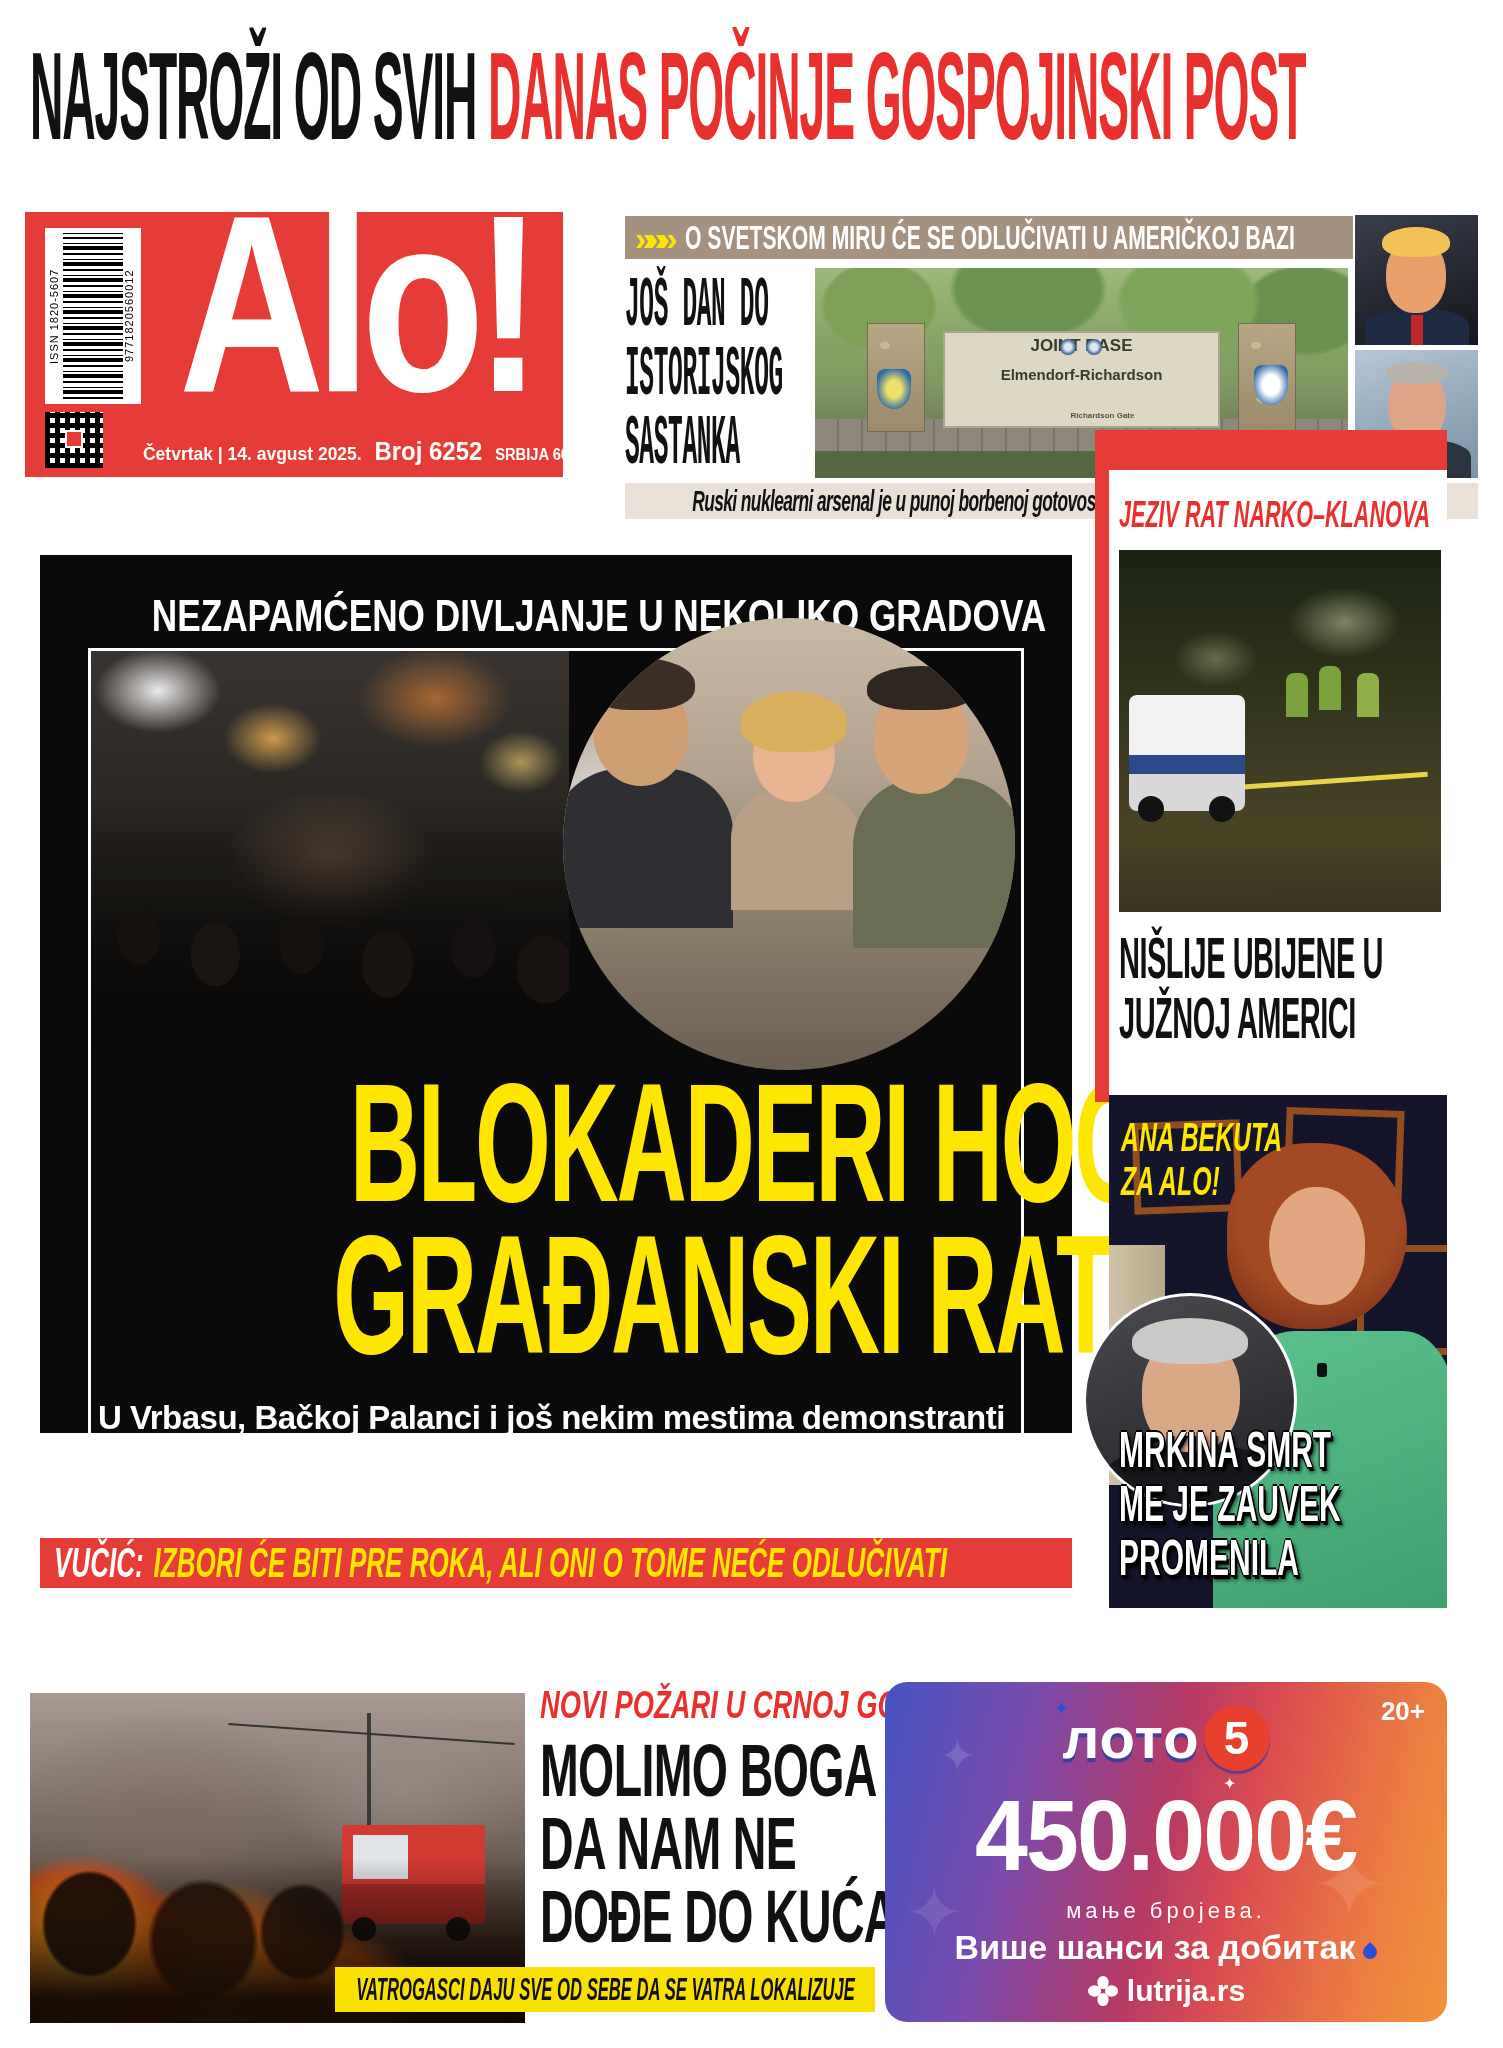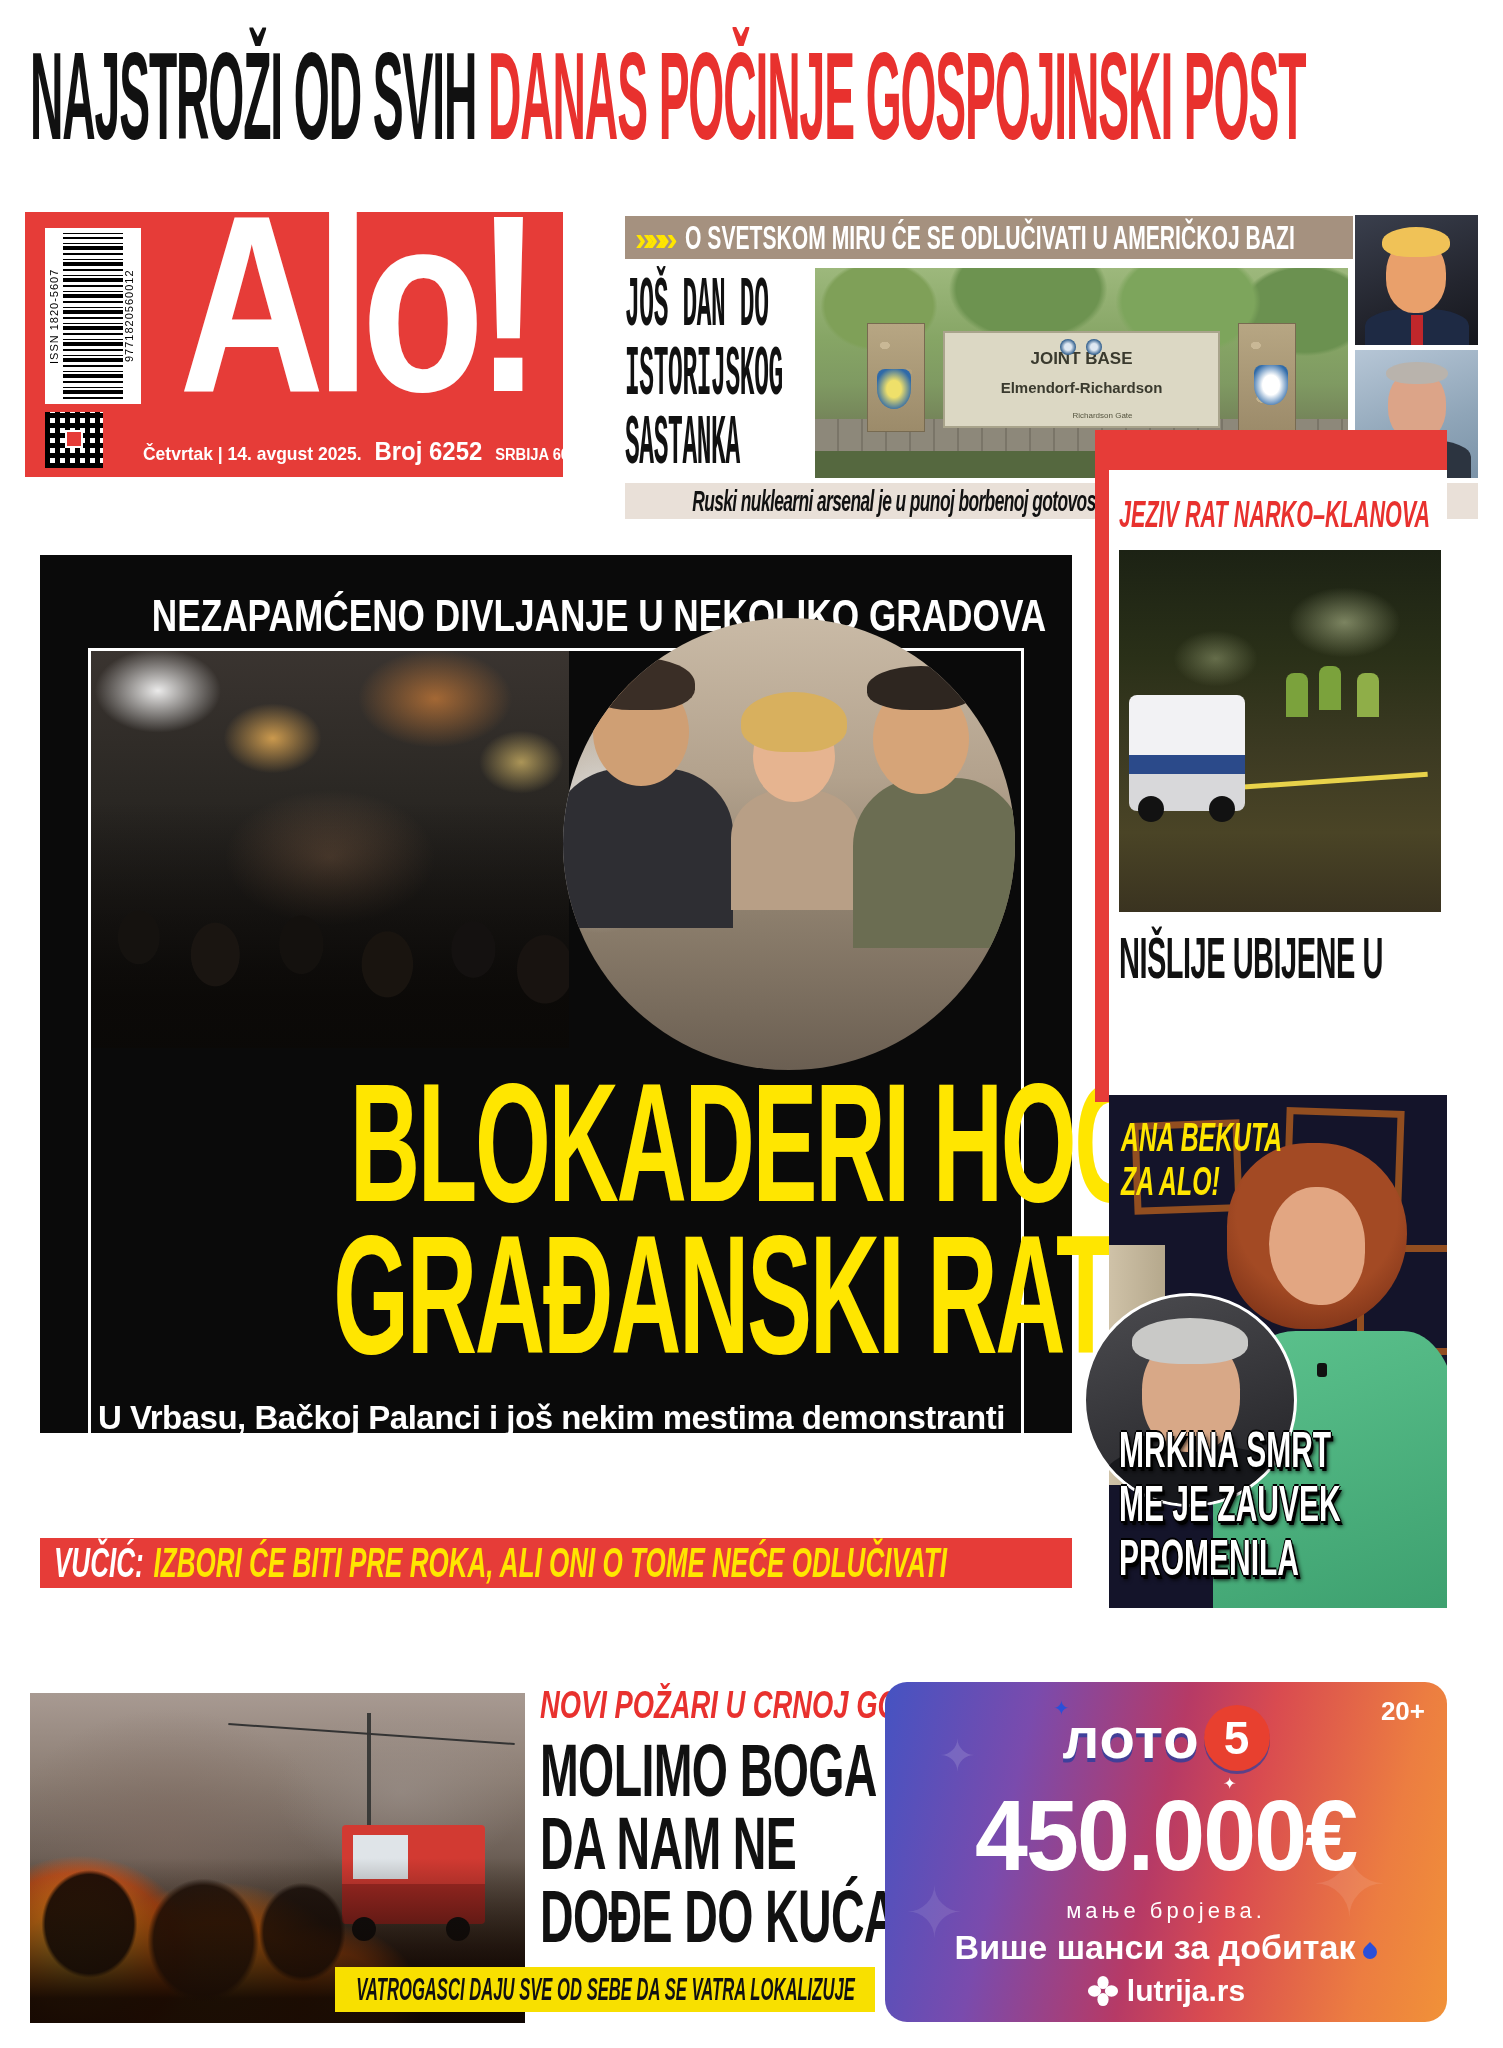--- a/index.html
+++ b/index.html
@@ -73,21 +73,21 @@
   .pillar{position:absolute;top:26%;width:58px;height:52%;background:
       radial-gradient(8px 6px at 30% 20%,#c9b896 0 60%,transparent 65%),
       radial-gradient(8px 6px at 70% 45%,#b3a07c 0 60%,transparent 65%),
       radial-gradient(8px 6px at 40% 70%,#c3b28e 0 60%,transparent 65%),
       linear-gradient(180deg,#b7a683,#9c8b6a);border:1px solid #776a50;}
   #jbPhoto .pl{left:52px;} #jbPhoto .pr{right:52px;}
   #jbSign{position:absolute;left:24%;top:30%;width:52%;height:46%;background:#dcd8c4;border:2px solid #a9a48c;
           display:flex;flex-direction:column;align-items:center;justify-content:flex-end;padding-bottom:6px;gap:8px;}
   #jbSign .s1{font-size:17px;font-weight:900;color:#3a3a2e;}
   #jbSign .s2{font-size:15px;font-weight:700;color:#3a3a2e;margin-top:2px;}
-  #jbSign .s3{font-size:8px;font-weight:400;color:#55543f;margin-top:7px;padding-left:42px;}
+  #jbSign .s3{font-size:8px;font-weight:700;color:#55543f;margin-top:20px;padding-left:42px;}
   #jbSign .emb{position:absolute;top:6px;left:50%;transform:translateX(-50%);display:flex;gap:10px;}
   #jbSign .emb i{width:16px;height:16px;border-radius:50%;background:radial-gradient(#dfe8f2 30%,#2b5a8a 70%);display:block;}
   .shield{position:absolute;width:34px;height:40px;border-radius:8px 8px 50% 50%;}
   #jbPhoto .shl{left:62px;top:48%;background:radial-gradient(#efe06a 30%,#2f6aa8 75%);}
   #jbPhoto .shr{right:60px;top:46%;background:radial-gradient(#fff 35%,#2f6aa8 80%);}
 
   
   #mainBox{left:40px;top:555px;width:1032px;height:878px;background:#0a0a0a;}
   #mainKicker{position:absolute;left:0;right:0;top:36px;text-align:center;}
   #mainKicker .sxc{font-size:44px;font-weight:900;color:#fff;transform:scaleX(.8);}
@@ -341,20 +341,21 @@
         <div class="tape"></div>
         <div class="car"></div>
         <div class="w1"></div>
         <div class="w2"></div>
         <div class="f f1"></div>
         <div class="f f2"></div>
         <div class="f f3"></div>
       </div>
       <div id="narcoHead">
         <div><span class="sx">NIŠLIJE UBIJENE U</span></div>
+        <div><span class="sx">JUŽNOJ AMERICI</span></div>
       </div>
     </div>
   </div>
 
   <div class="abs" id="bekutaBlock">
     <div id="anaPhoto">
       <div class="fr fr1"></div>
       <div class="fr fr2"></div>
       <div class="fr fr3"></div>
       <div class="pillar2"></div>

